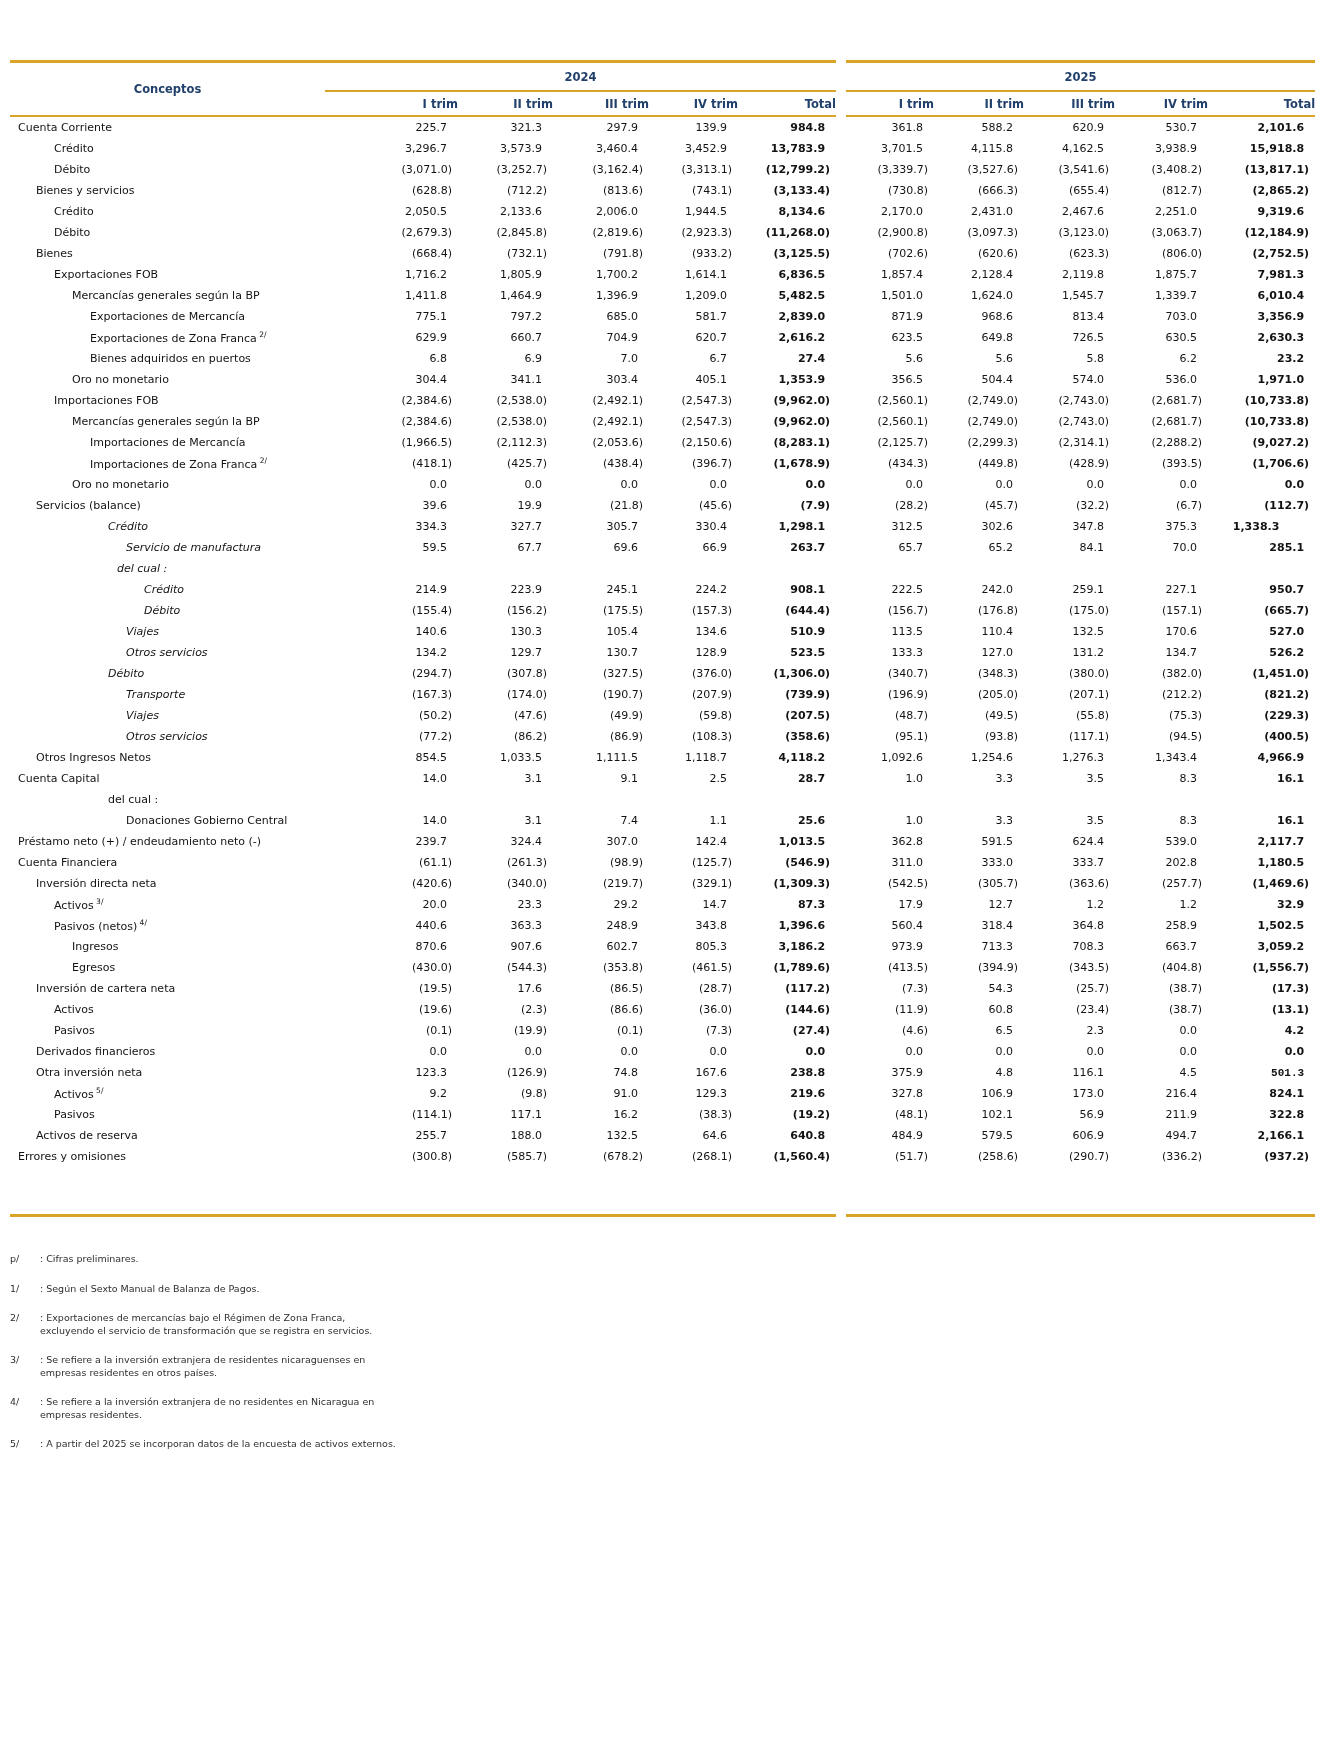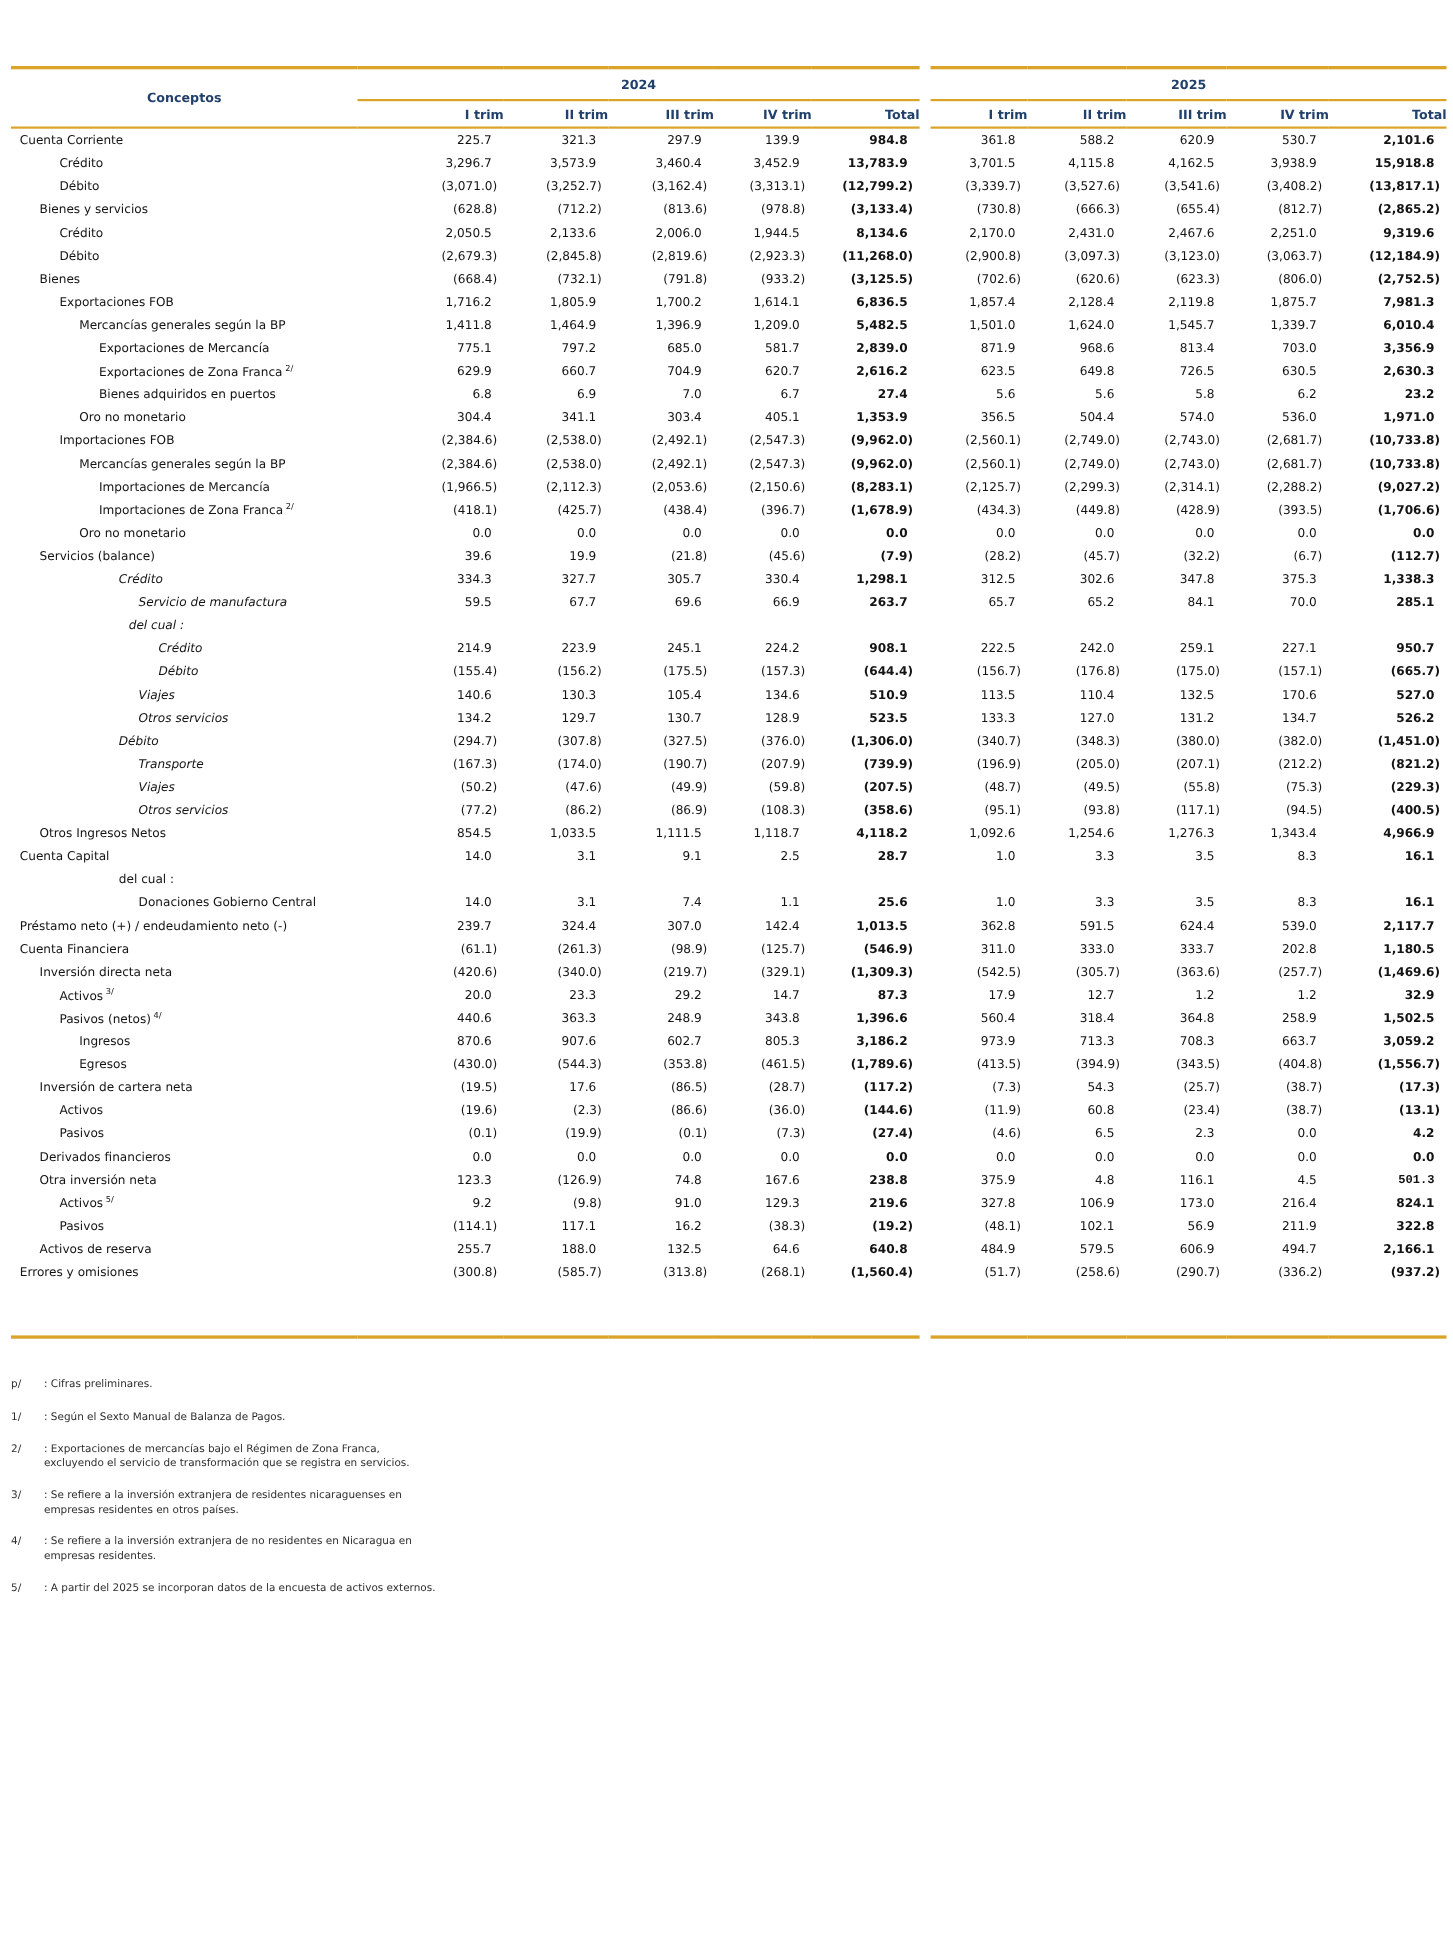--- a/index.html
+++ b/index.html
@@ -123,21 +123,21 @@
           <td class="num" style="padding-right: 6px;">(3,527.6)</td>
           <td class="num" style="padding-right: 6px;">(3,541.6)</td>
           <td class="num" style="padding-right: 6px;">(3,408.2)</td>
           <td class="num tot" style="padding-right: 6px;">(13,817.1)</td>
         </tr>
         <tr>
           <td class="lbl" style="padding-left: 26px;">Bienes y servicios</td>
           <td class="num" style="padding-right: 6px;">(628.8)</td>
           <td class="num" style="padding-right: 6px;">(712.2)</td>
           <td class="num" style="padding-right: 6px;">(813.6)</td>
-          <td class="num" style="padding-right: 6px;">(978.8)</td>
+          <td class="num" style="padding-right: 6px;">(743.1)</td>
           <td class="num tot" style="padding-right: 6px;">(3,133.4)</td>
           <td class="gap"></td>
           <td class="num" style="padding-right: 6px;">(730.8)</td>
           <td class="num" style="padding-right: 6px;">(666.3)</td>
           <td class="num" style="padding-right: 6px;">(655.4)</td>
           <td class="num" style="padding-right: 6px;">(812.7)</td>
           <td class="num tot" style="padding-right: 6px;">(2,865.2)</td>
         </tr>
         <tr>
           <td class="lbl" style="padding-left: 44px;">Crédito</td>
@@ -354,21 +354,21 @@
           <td class="num" style="padding-right: 11px;">334.3</td>
           <td class="num" style="padding-right: 11px;">327.7</td>
           <td class="num" style="padding-right: 11px;">305.7</td>
           <td class="num" style="padding-right: 11px;">330.4</td>
           <td class="num tot" style="padding-right: 11px;">1,298.1</td>
           <td class="gap"></td>
           <td class="num" style="padding-right: 11px;">312.5</td>
           <td class="num" style="padding-right: 11px;">302.6</td>
           <td class="num" style="padding-right: 11px;">347.8</td>
           <td class="num" style="padding-right: 11px;">375.3</td>
-          <td class="num tot" style="padding-right: 11px;">1,338.3</td>
+          <td class="num tot" style="padding-right: 11px; text-align: center;">1,338.3</td>
         </tr>
         <tr>
           <td class="lbl it" style="padding-left: 116px;">Servicio de manufactura</td>
           <td class="num" style="padding-right: 11px;">59.5</td>
           <td class="num" style="padding-right: 11px;">67.7</td>
           <td class="num" style="padding-right: 11px;">69.6</td>
           <td class="num" style="padding-right: 11px;">66.9</td>
           <td class="num tot" style="padding-right: 11px;">263.7</td>
           <td class="gap"></td>
           <td class="num" style="padding-right: 11px;">65.7</td>
@@ -766,21 +766,21 @@
           <td class="num" style="padding-right: 11px;">484.9</td>
           <td class="num" style="padding-right: 11px;">579.5</td>
           <td class="num" style="padding-right: 11px;">606.9</td>
           <td class="num" style="padding-right: 11px;">494.7</td>
           <td class="num tot" style="padding-right: 11px;">2,166.1</td>
         </tr>
         <tr>
           <td class="lbl" style="padding-left: 8px;">Errores y omisiones</td>
           <td class="num" style="padding-right: 6px;">(300.8)</td>
           <td class="num" style="padding-right: 6px;">(585.7)</td>
-          <td class="num" style="padding-right: 6px;">(313.8)</td>
+          <td class="num" style="padding-right: 6px;">(678.2)</td>
           <td class="num" style="padding-right: 6px;">(268.1)</td>
           <td class="num tot" style="padding-right: 6px;">(1,560.4)</td>
           <td class="gap"></td>
           <td class="num" style="padding-right: 6px;">(51.7)</td>
           <td class="num" style="padding-right: 6px;">(258.6)</td>
           <td class="num" style="padding-right: 6px;">(290.7)</td>
           <td class="num" style="padding-right: 6px;">(336.2)</td>
           <td class="num tot" style="padding-right: 6px;">(937.2)</td>
         </tr>
         <tr class="spacer">

